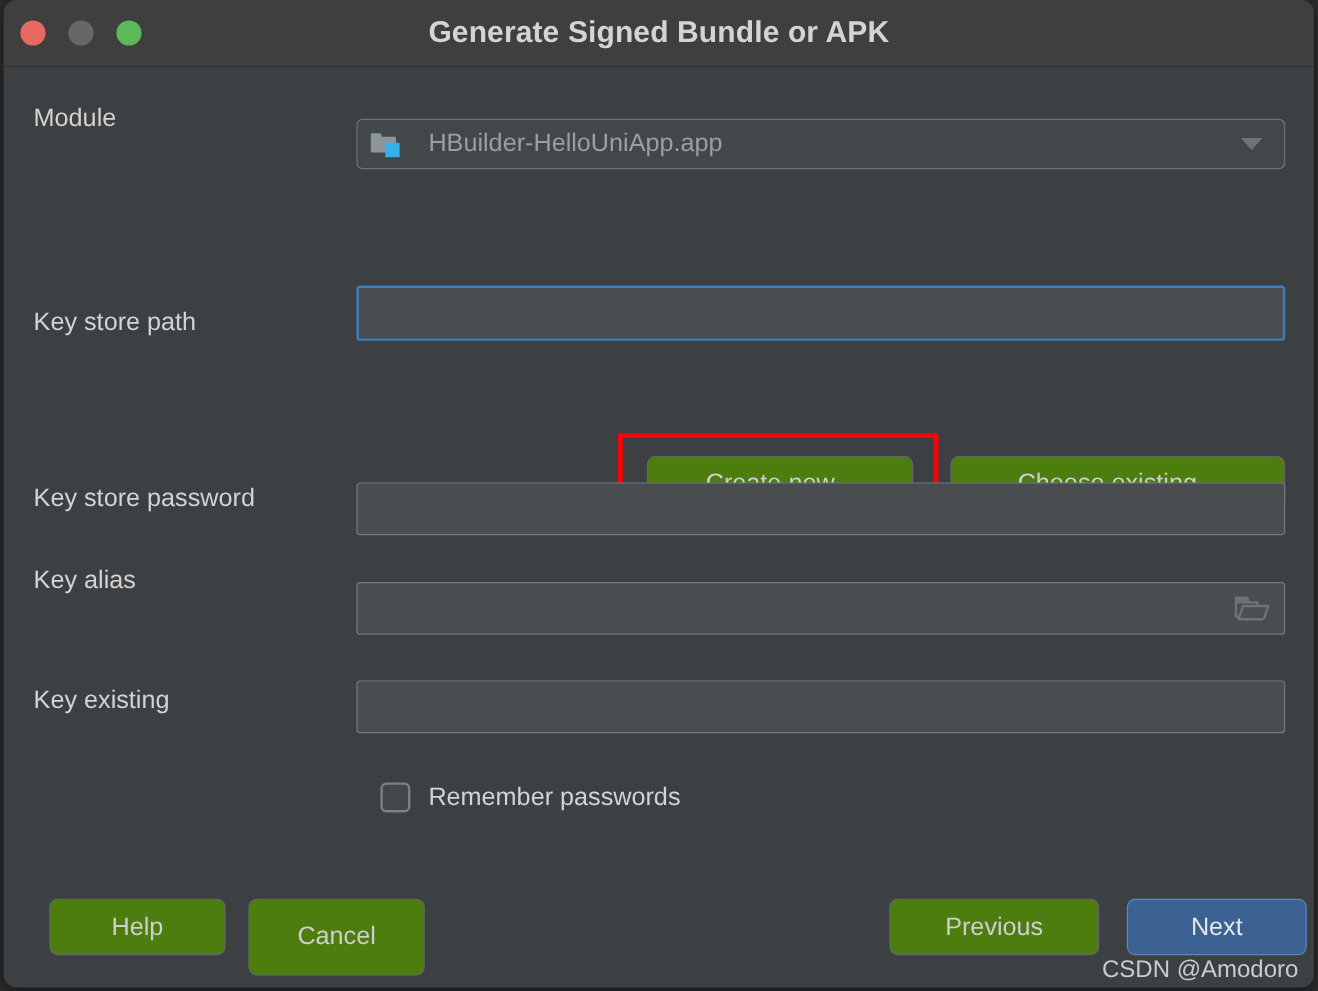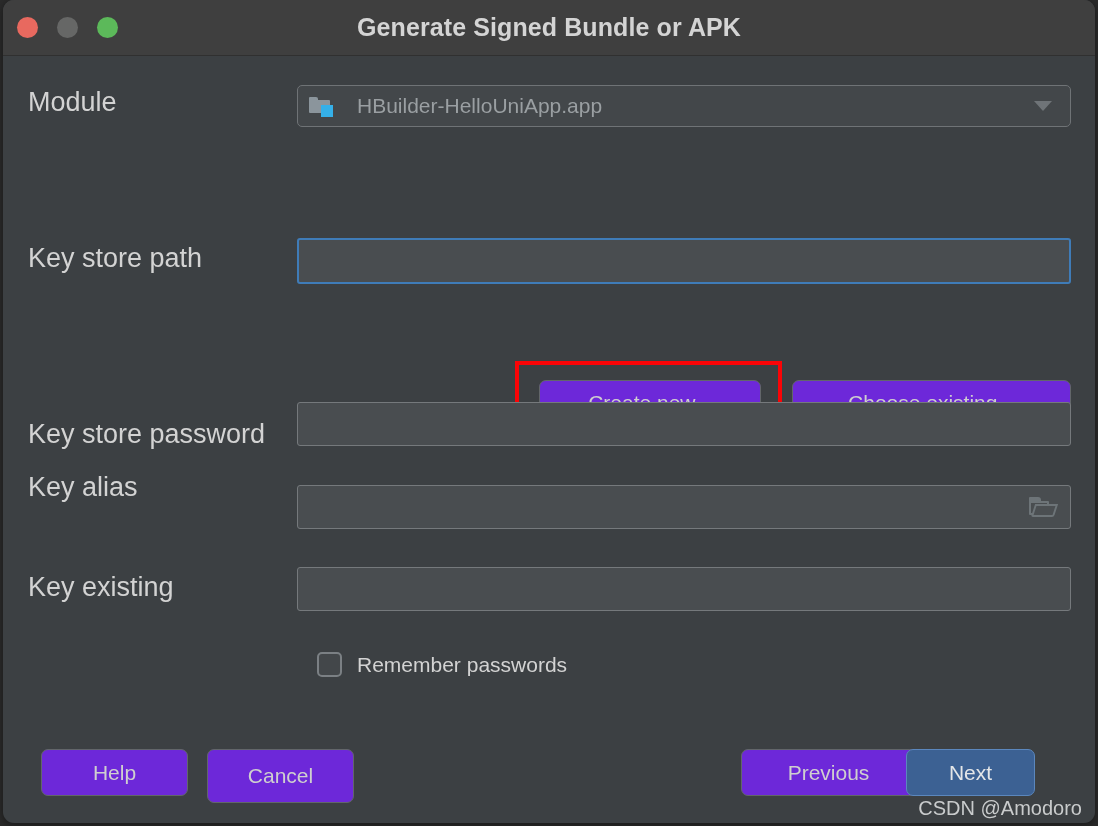--- a/index.html
+++ b/index.html
@@ -62,21 +62,21 @@
   }
 
   
   .content {
     position: relative;
     height: 768px;
   }
   .label {
     position: absolute;
     left: 25px;
-    font-size: 27px;
+    font-size: 21px;
     color: #d3d3d3;
     white-space: nowrap;
   }
 
   .field {
     position: absolute;
     left: 294px;
     width: 774px;
     box-sizing: border-box;
     background: #494d50;
@@ -175,21 +175,21 @@
     background: #4b4f52;
     border: 2px solid #6d7478;
     box-sizing: border-box;
     transform: skewX(-18deg);
     border-radius: 0 0 2px 2px;
   }
 
   
   .btn {
     box-sizing: border-box;
-    background: #6d28d9;
+    background: #4d7c0f;
     border: 1px solid #62666a;
     border-radius: 7px;
     color: #cfcfcf;
     font-size: 21px;
     font-family: "Liberation Sans", sans-serif;
     display: flex;
     align-items: center;
     justify-content: center;
     cursor: default;
     white-space: nowrap;
@@ -248,40 +248,40 @@
       <div class="dot close"></div>
       <div class="dot min"></div>
       <div class="dot max"></div>
     </div>
     <div class="title">Generate Signed Bundle or APK</div>
   </div>
 
   <div class="content">
 
     <div class="label" style="top:31px;">Module</div>
-    <div class="field combo" style="top:29px;gap:24px;">
+    <div class="field combo" style="top:43px;gap:24px;">
       <span class="module-icon">
         <span class="folder-back"></span>
         <span class="folder-body"></span>
         <span class="badge"></span>
       </span>
       <span class="combo-text">HBuilder-HelloUniApp.app</span>
       <span class="caret"></span>
     </div>
 
-    <div class="label" style="top:187px;">Key store path</div>
+    <div class="label" style="top:201px;">Key store path</div>
     <div class="field focused" style="top:182px; height:46px;">
       <input type="text" style="width: 100%; height: 100%; box-sizing: border-box; background: transparent; border: none; outline: none; color: rgb(213, 213, 213); font-size: 20px; padding: 0px 9px; font-family: &quot;Liberation Sans&quot;, sans-serif;" placeholder="">
     </div>
 
     <div class="btn" style="position:absolute; left:536px; top:324px; width:222px; height:45px;">Create new...</div>
     <div class="btn" style="position:absolute; left:789px; top:324px; width:279px; height:45px;">Choose existing...</div>
     <div class="highlight-box" style="left:512px; top:305px; width:267px; height:76px;"></div>
 
-    <div class="label" style="top:363px;">Key store password</div>
+    <div class="label" style="top:348px;">Key store password</div>
     <div class="field" style="top:346px; height:44px;">
       <input type="password" style="width: 100%; height: 100%; box-sizing: border-box; background: transparent; border: none; outline: none; color: rgb(213, 213, 213); font-size: 20px; padding: 0px 9px; font-family: &quot;Liberation Sans&quot;, sans-serif;" placeholder="">
     </div>
 
     <div class="label" style="top:416px;">Key alias</div>
     <div class="field" style="top:429px; height:44px;">
       <input type="text" style="width: calc(100% - 50px); height: 100%; box-sizing: border-box; background: transparent; border: none; outline: none; color: rgb(213, 213, 213); font-size: 20px; padding: 0px 9px; font-family: &quot;Liberation Sans&quot;, sans-serif;" placeholder="">
       <span class="folder-open">
         <span class="tab"></span>
         <span class="base"></span>
@@ -293,19 +293,19 @@
     <div class="field" style="top:511px; height:44px;">
       <input type="password" style="width: 100%; height: 100%; box-sizing: border-box; background: transparent; border: none; outline: none; color: rgb(213, 213, 213); font-size: 20px; padding: 0px 9px; font-family: &quot;Liberation Sans&quot;, sans-serif;" placeholder="">
     </div>
 
     <div class="checkrow" style="top:596px;padding-left:20px;">
       <span class="checkbox"></span>
       <span class="checklabel">Remember passwords</span>
     </div>
 
     <div class="btn" style="position:absolute; left:38px; top:693px; width:147px; height:47px;">Help</div>
-    <div class="btn" style="position:absolute; left:204px; top:693px; width:147px; height:54px;">Cancel</div>
+    <div class="btn" style="position:absolute; left:204px; top:693px; width:147px; height:64px;">Cancel</div>
     <div class="btn" style="position:absolute; left:738px; top:693px; width:175px; height:47px;">Previous</div>
-    <div class="btn primary" style="position:absolute; left:903px; top:693px; width:129px; height:47px;">Next</div>
+    <div class="btn primary" style="position:absolute; left:936px; top:693px; width:150px; height:47px;">Next</div>
 
     <div class="watermark">CSDN @Amodoro</div>
   </div>
 </div>
 
 </body></html>

